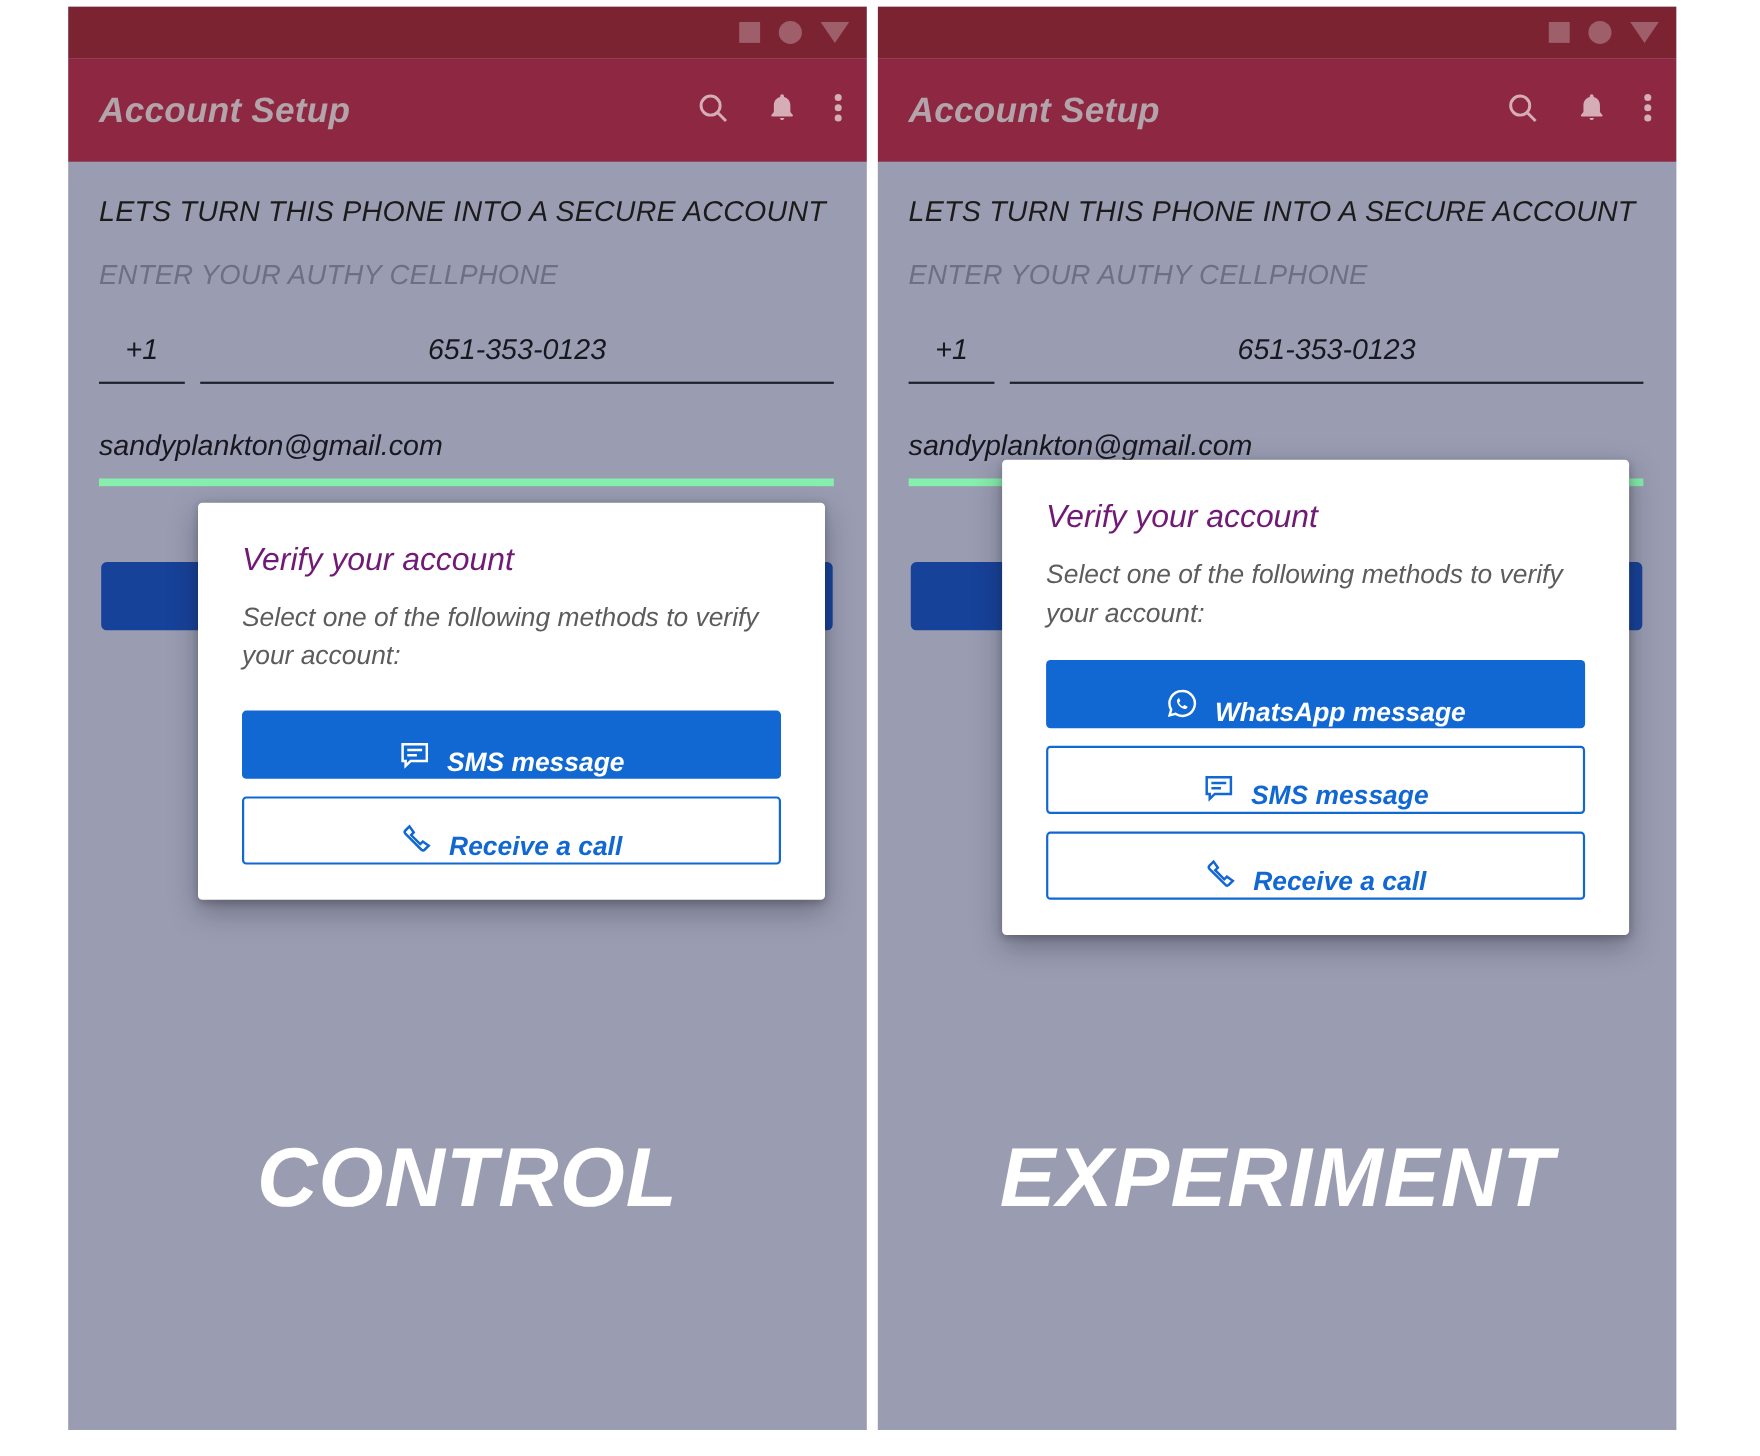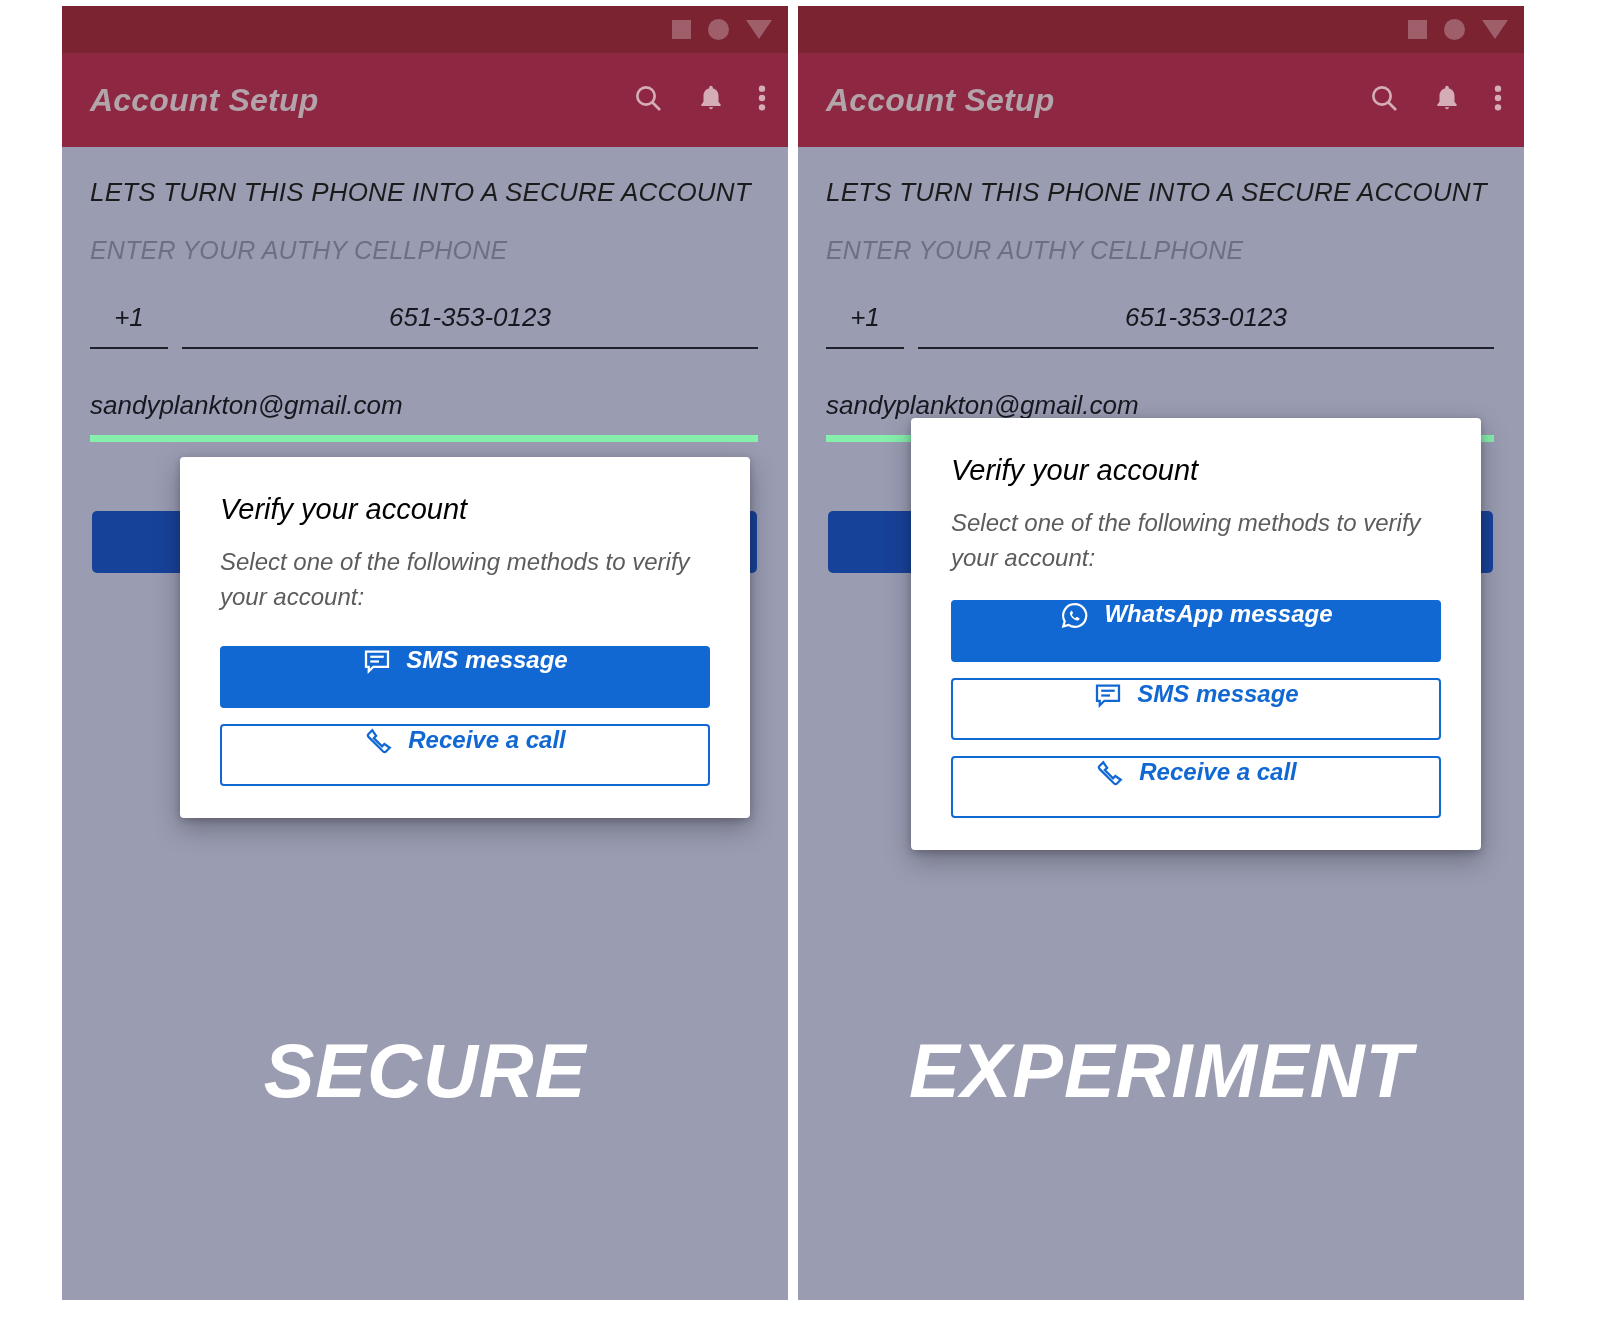--- a/index.html
+++ b/index.html
@@ -162,36 +162,36 @@
     position: absolute;
     background: #ffffff;
     border-radius: 4px;
     box-shadow: 0 10px 26px rgba(20,20,30,.34), 0 2px 7px rgba(20,20,30,.22);
   }
   .panel.left .dialog  { left: 118px; top: 310px; width: 490px; padding: 36px 40px 32px 40px; }
   .panel.right .dialog { left: 113px; top: 271px; width: 490px; padding: 36px 40px 32px 40px; }
 
   .dlg-title {
     font-size: 29px;
-    color: #000000;
+    color: #701a75;
     margin-bottom: 19px;
   }
   .dlg-sub {
     font-size: 24px;
     color: #5c5c5c;
     line-height: 1.44;
     margin-bottom: 32px;
   }
   .dlg-sub.tight { margin-bottom: 25px; }
 
   .mbtn {
     height: 62px;
     border-radius: 4px;
     display: flex;
-    align-items: flex-start;
+    align-items: flex-end;
     justify-content: center;
     gap: 14px;
     font-size: 24px;
     font-weight: bold;
     margin-bottom: 16px;
     box-sizing: border-box;
   }
   .mbtn:last-child { margin-bottom: 0; }
   .mbtn.filled {
     background: #1268d3;
@@ -286,21 +286,21 @@
         <div class="mbtn outline">
           <span>
             <svg width="30" height="30" viewBox="0 0 24 24" fill="none" stroke="#1268d3" stroke-width="1.8" stroke-linecap="round">
               <path d="M6.6 3.4 3.6 6.4c-.6.6-.6 1.6 0 2.3l11.7 11.7c.7.6 1.7.6 2.3 0l3-3-4.3-3-1.9 1.9-6.6-6.6 1.9-1.9z"></path>
             </svg>
           </span>
           <span>Receive a call</span>
         </div>
       </div>
 
-      <div class="overlay-label">SECURE</div>
+      <div class="overlay-label">CONTROL</div>
     </div>
   </div>
 
   <div class="panel right">
 
     <div class="statusbar">
       <div class="status-icons">
         <span class="st-square"></span>
         <span class="st-circle"></span>
         <span class="st-tri"></span>

